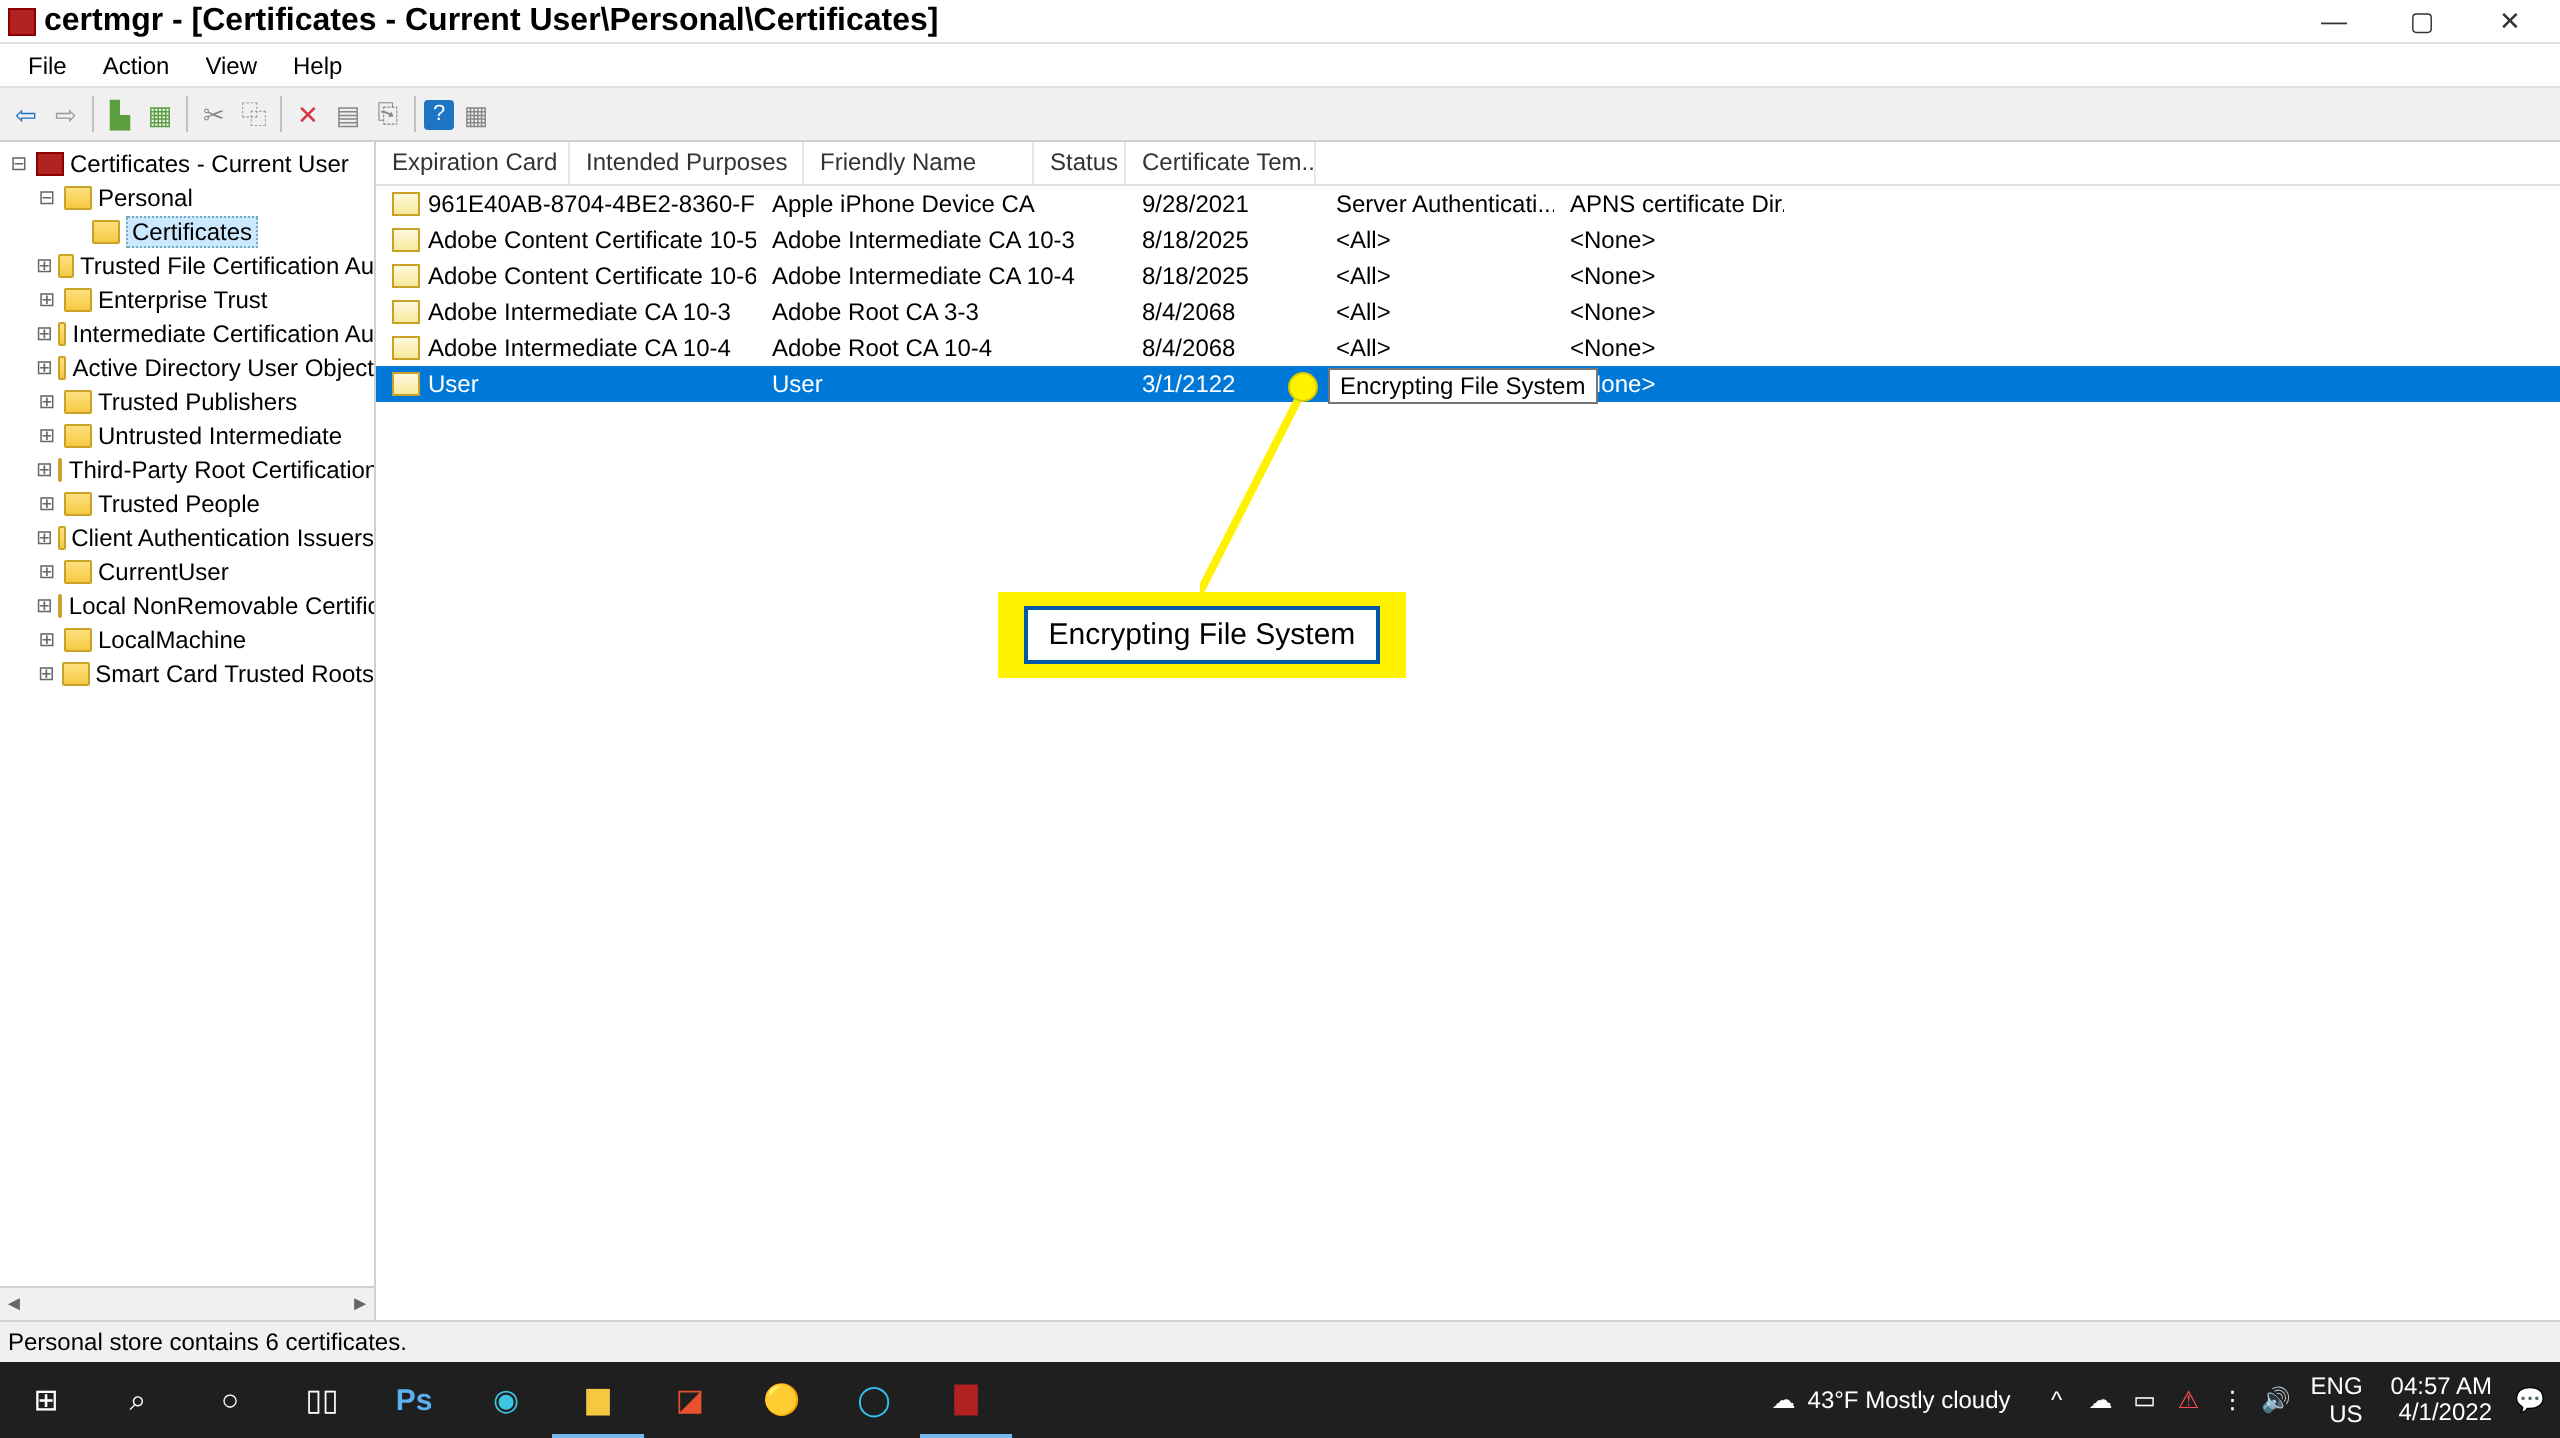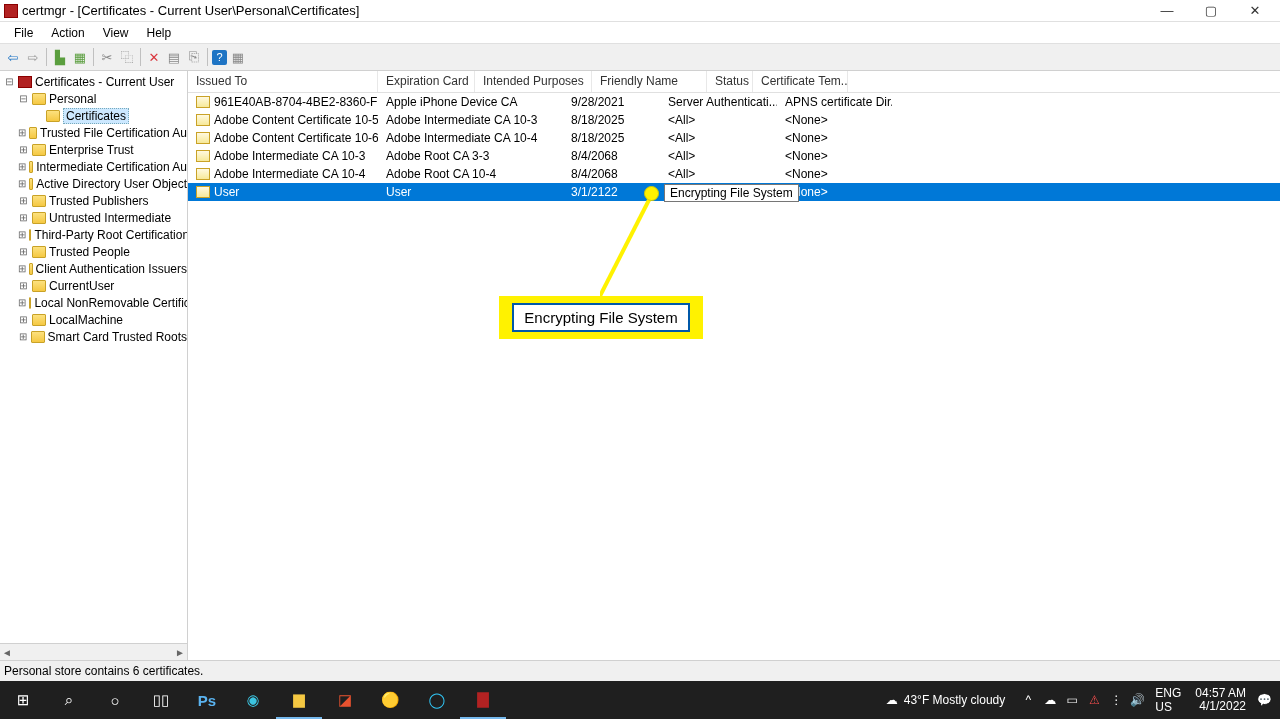--- a/index.html
+++ b/index.html
@@ -1,20 +1,20 @@
 <!DOCTYPE html>
 <html><head>
 <meta charset="utf-8">
 <style>
 * { margin: 0; padding: 0; box-sizing: border-box; font-family: 'Segoe UI', Tahoma, sans-serif; font-size: 12px; }
 body { background: #f0f0f0; width: 1280px; height: 719px; overflow: hidden; position: relative; }
 
 .titlebar { height: 22px; background: #fff; display: flex; align-items: center; padding: 0 4px; border-bottom: 1px solid #e0e0e0; }
 .titlebar-icon { width: 14px; height: 14px; background: #b22222; margin-right: 4px; border: 1px solid #8b0000; }
-.titlebar-text { flex: 1; font-size: 13px; color: #000; }
+.titlebar-text { flex: 1; font-size: 16px; color: #000; font-weight: bold; }
 .titlebar-btns { display: flex; gap: 18px; margin-right: 8px; }
 .titlebar-btn { width: 26px; text-align: center; cursor: pointer; font-size: 13px; color: #333; }
 
 .menubar { height: 21px; background: #fff; display: flex; align-items: center; padding: 0 6px; gap: 2px; }
 .menu-item { padding: 2px 8px; cursor: pointer; color: #000; }
 
 .toolbar { height: 28px; background: #f0f0f0; border-top: 1px solid #e0e0e0; border-bottom: 1px solid #d0d0d0; display: flex; align-items: center; padding: 0 4px; gap: 2px; }
 .tool-btn { width: 18px; height: 18px; display: flex; align-items: center; justify-content: center; cursor: pointer; font-size: 13px; }
 .tool-sep { width: 1px; height: 18px; background: #c0c0c0; margin: 0 2px; }
 
@@ -182,21 +182,20 @@
           <span class="tree-label">Smart Card Trusted Roots</span>
         </div>
       </div>
     <div class="tree-scroll">
       <span class="scroll-arrow">◄</span>
       <span class="scroll-arrow">►</span>
     </div>
   </div>
   <div class="list-panel">
     <div class="list-header" id="list-header">
-        <div class="list-col col-w0">Issued To</div>
         <div class="list-col col-w2">Expiration Card</div>
         <div class="list-col col-w3">Intended Purposes</div>
         <div class="list-col col-w4">Friendly Name</div>
         <div class="list-col col-w5">Status</div>
         <div class="list-col col-w6">Certificate Tem...</div>
       </div>
     <div class="list-body" id="list-body">
         <div class="list-row">
           <div class="list-cell col-w0">
             <span class="cert-icon"></span>
@@ -376,21 +375,21 @@
     <div class="weather">
       <span>☁</span>
       <span>43°F  Mostly cloudy</span>
     </div>
     <div class="tray-icon">^</div>
     <div class="tray-icon">☁</div>
     <div class="tray-icon">▭</div>
     <div class="tray-icon" style="color:#ff5050">⚠</div>
     <div class="tray-icon">⋮</div>
     <div class="tray-icon">🔊</div>
-    <div style="padding:0 4px;text-align:left;font-size:11px">
+    <div style="padding:0 4px;text-align:right;font-size:11px">
       <div>ENG</div>
         <div>US</div>
     </div>
     <div class="clock">
       <div>04:57 AM</div>
       <div>4/1/2022</div>
     </div>
     <div class="tray-icon">💬</div>
   </div>
 </div>

